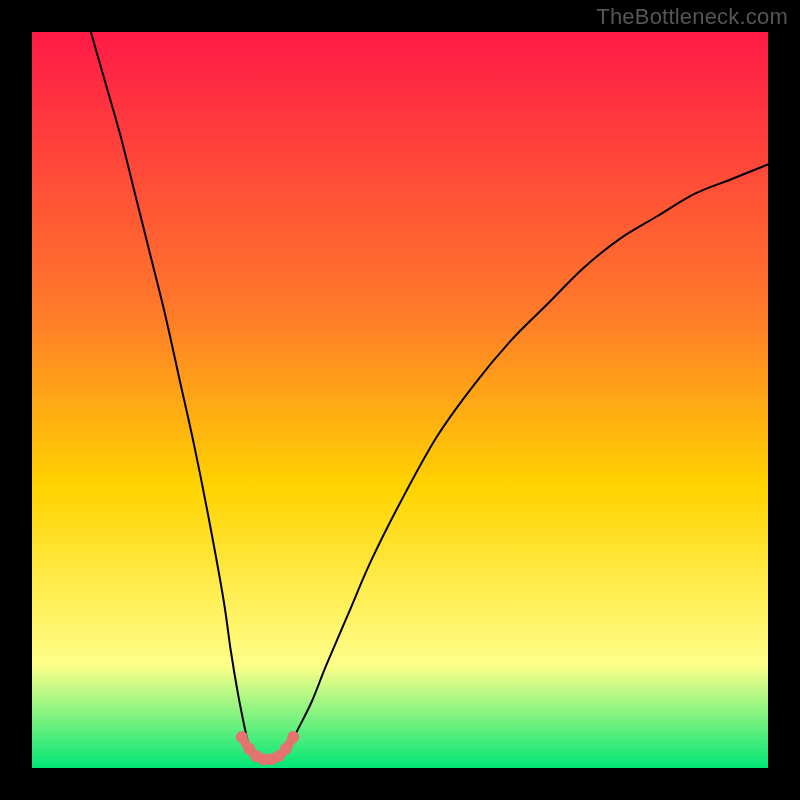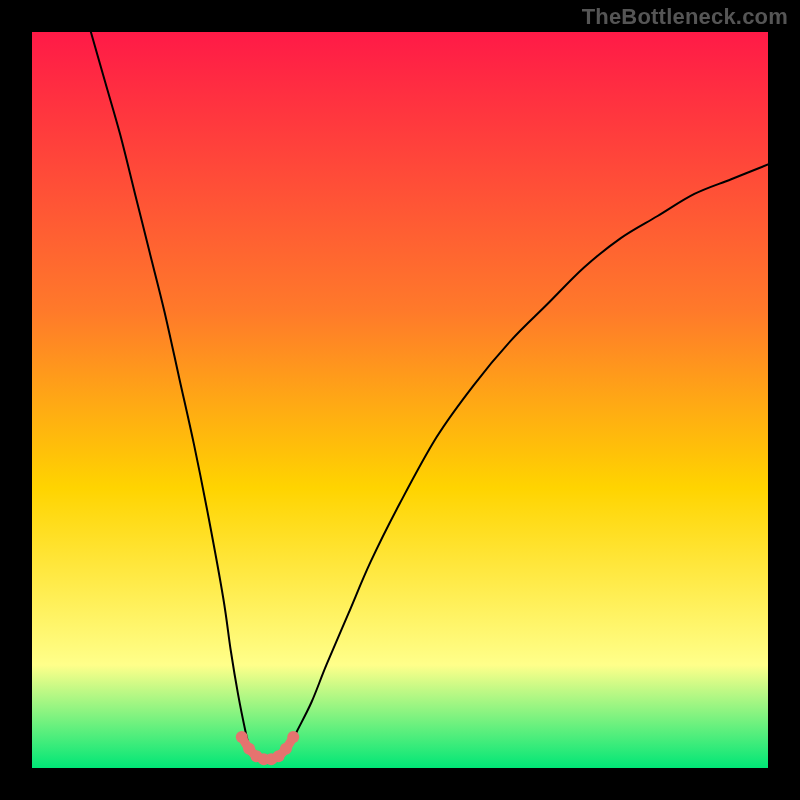--- a/index.html
+++ b/index.html
@@ -20,21 +20,21 @@
     background: #000;
   }
   .watermark {
     position: absolute;
     right: 12px;
     top: 4px;
     color: #555;
     font-size: 22px;
     letter-spacing: 0.2px;
     z-index: 5;
-    font-weight: 700;
+    font-weight: 400;
   }
   svg {
     display: block;
   }
 </style>
 </head>
 <body>
 
 <div class="watermark">TheBottleneck.com</div>
 

